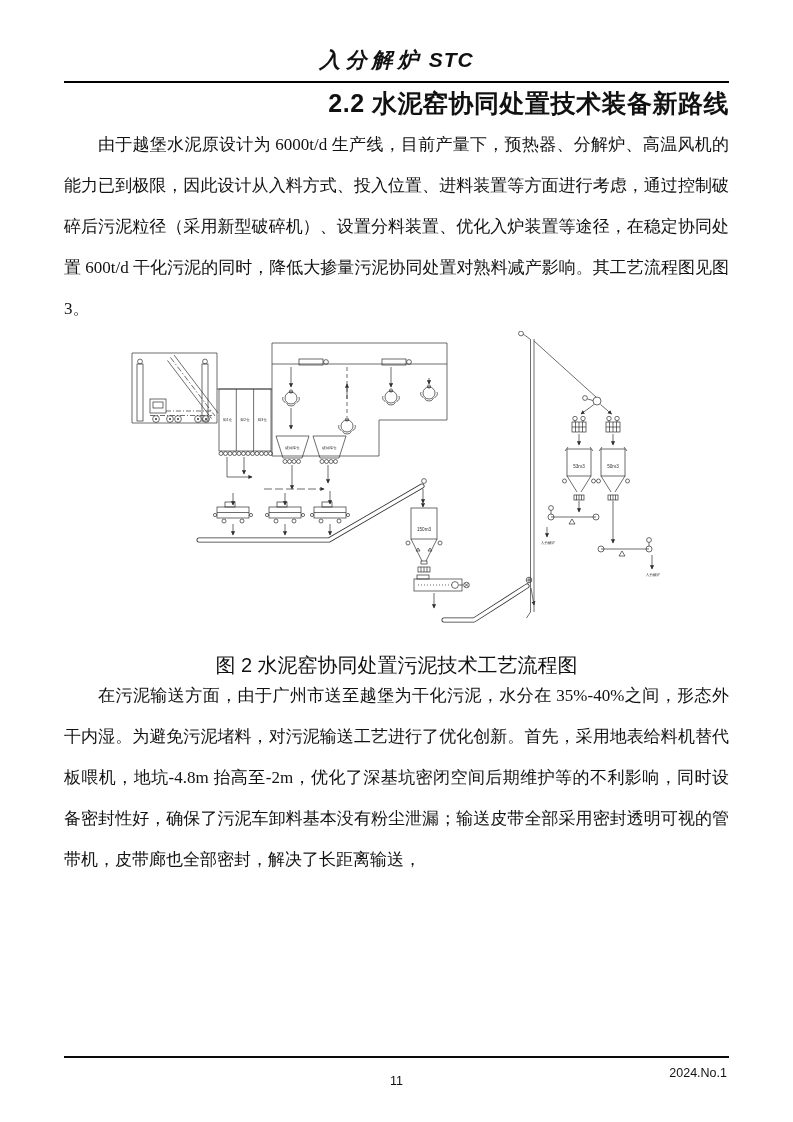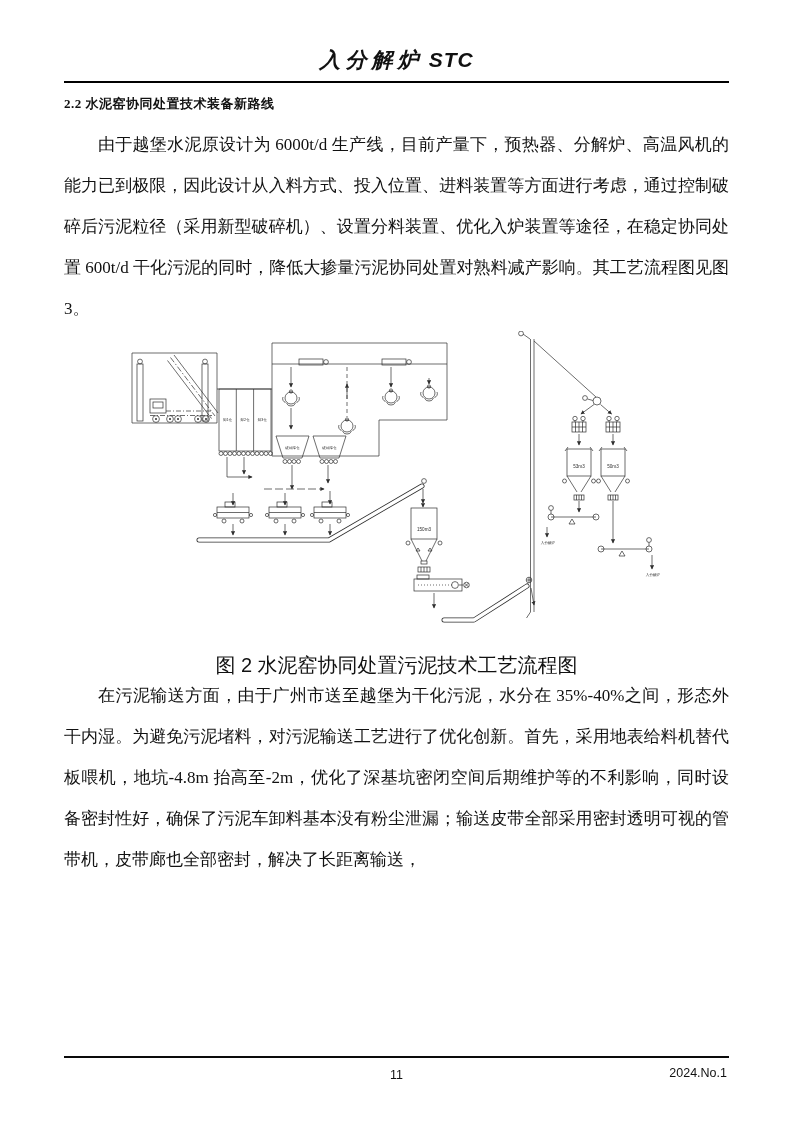--- a/index.html
+++ b/index.html
@@ -28,25 +28,26 @@
   p.body-par{
     margin:0;
     font-size:17px;
     line-height:41px;
     text-align:justify;
     text-indent:2em;
   }
   p.first{margin-top:2px;}
   h2.section-heading{
     margin:0;
-    font-family:Liberation Serif, serif;
-    font-size:13px;
+    font-family:Liberation Sans, sans-serif;
+    font-size:25px;
     line-height:41px;
     font-weight:bold;
     letter-spacing:.5px;
+    text-align:right;
   }
   .figure-wrap{position:relative;height:308px;margin-top:2px;}
   .figure-wrap svg{position:absolute;left:50px;top:0;}
   .figure-caption{
     margin:16px 0 0 0;
     text-align:center;
     font-family:"Liberation Sans","DejaVu Sans",sans-serif;
     font-size:20px;
     font-weight:normal;
     line-height:20px;
@@ -54,21 +55,21 @@
   .footer{
     position:absolute;left:64px;right:64px;top:1056px;
     border-top:2px solid #0a0a0a;
   }
   .footer-row{
     position:relative;height:26px;
     font-family:"Liberation Sans","DejaVu Sans",sans-serif;
     font-size:12.5px;
   }
   .footer-page{
-    position:absolute;left:0;right:0;top:10px;text-align:center;
+    position:absolute;left:0;right:0;top:16px;text-align:center;
   }
   .footer-issue{position:absolute;right:2px;top:8px;}
   
   .dg{stroke:#2e2e2e;stroke-width:.7;fill:none;}
   .dg-fill{fill:#2e2e2e;stroke:none;}
   .pipe-outer{stroke:#2e2e2e;stroke-width:5;fill:none;stroke-linecap:round;stroke-linejoin:round;}
   .pipe-inner{stroke:#fff;stroke-width:3.4;fill:none;stroke-linecap:round;stroke-linejoin:round;}
   text.tiny{font-family:"Liberation Sans","DejaVu Sans",sans-serif;font-size:3.6px;fill:#2e2e2e;stroke:none;text-anchor:middle;}
   text.vol{font-family:"Liberation Sans","DejaVu Sans",sans-serif;font-size:4.6px;fill:#2e2e2e;stroke:none;text-anchor:middle;}
 </style>

